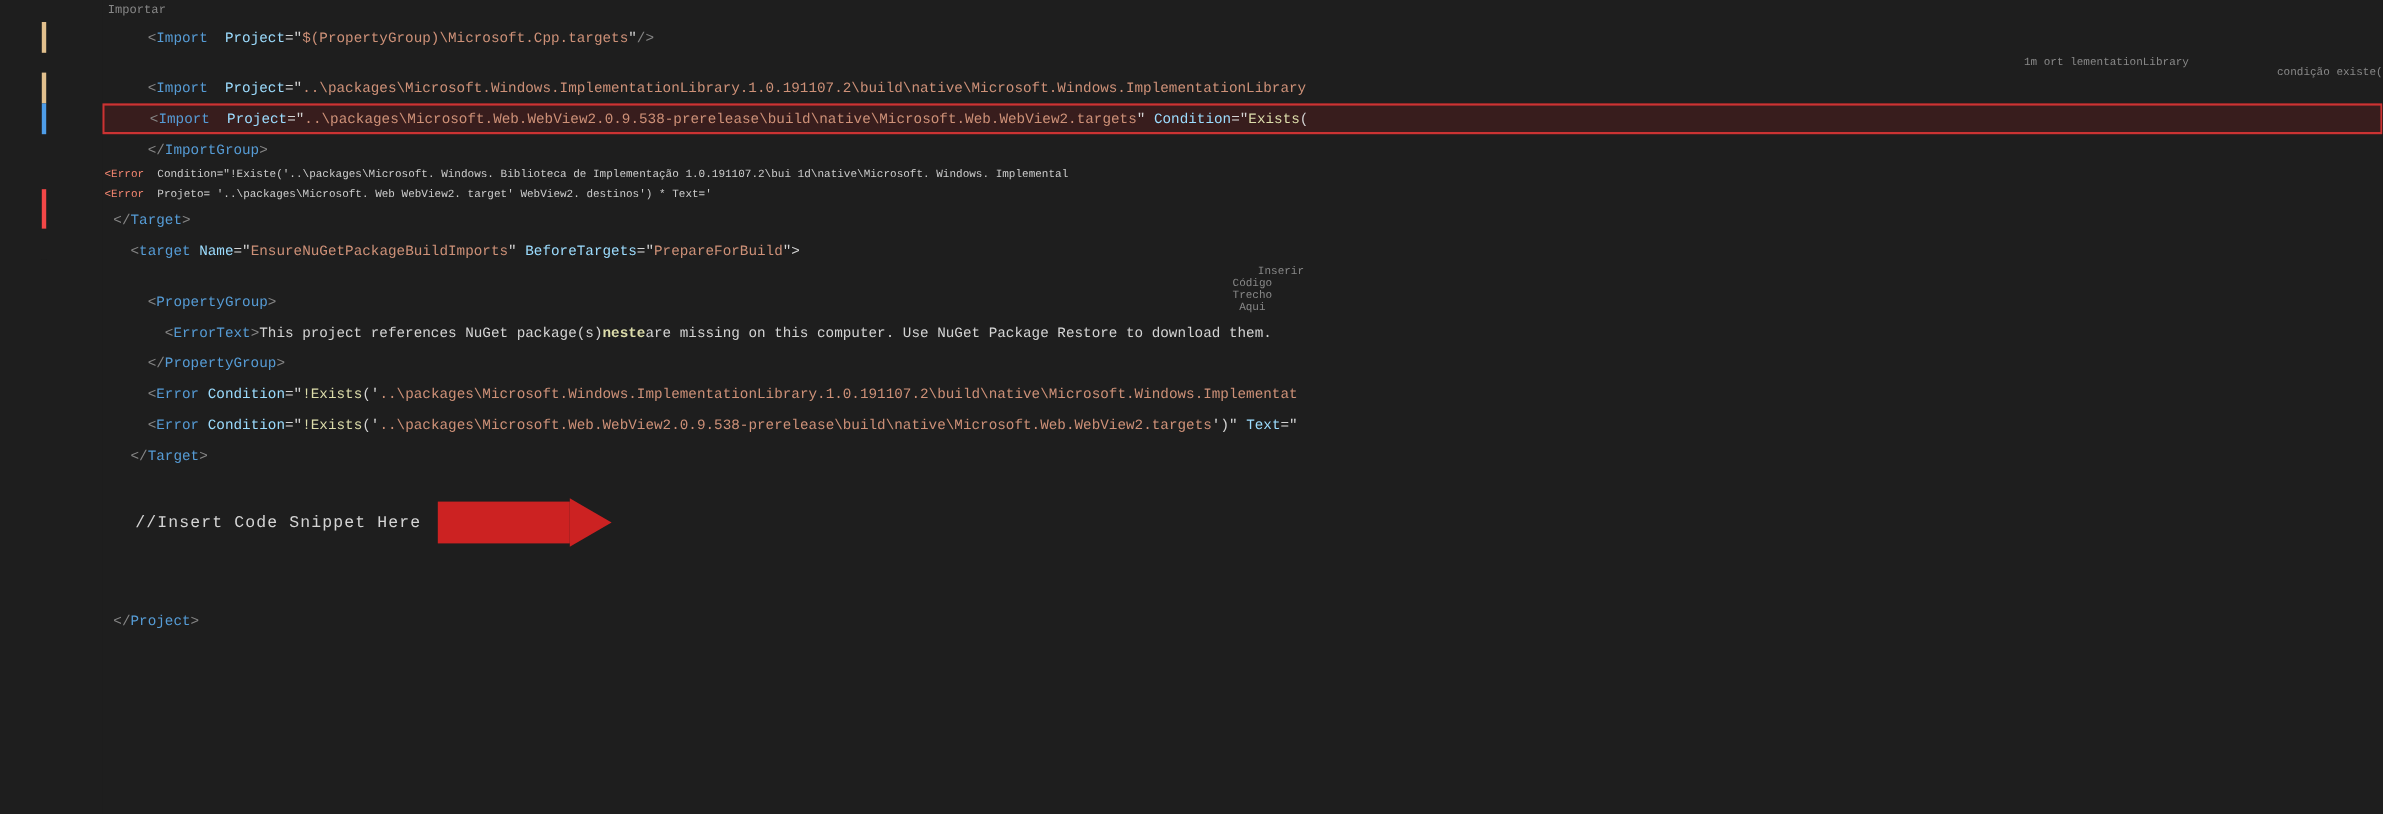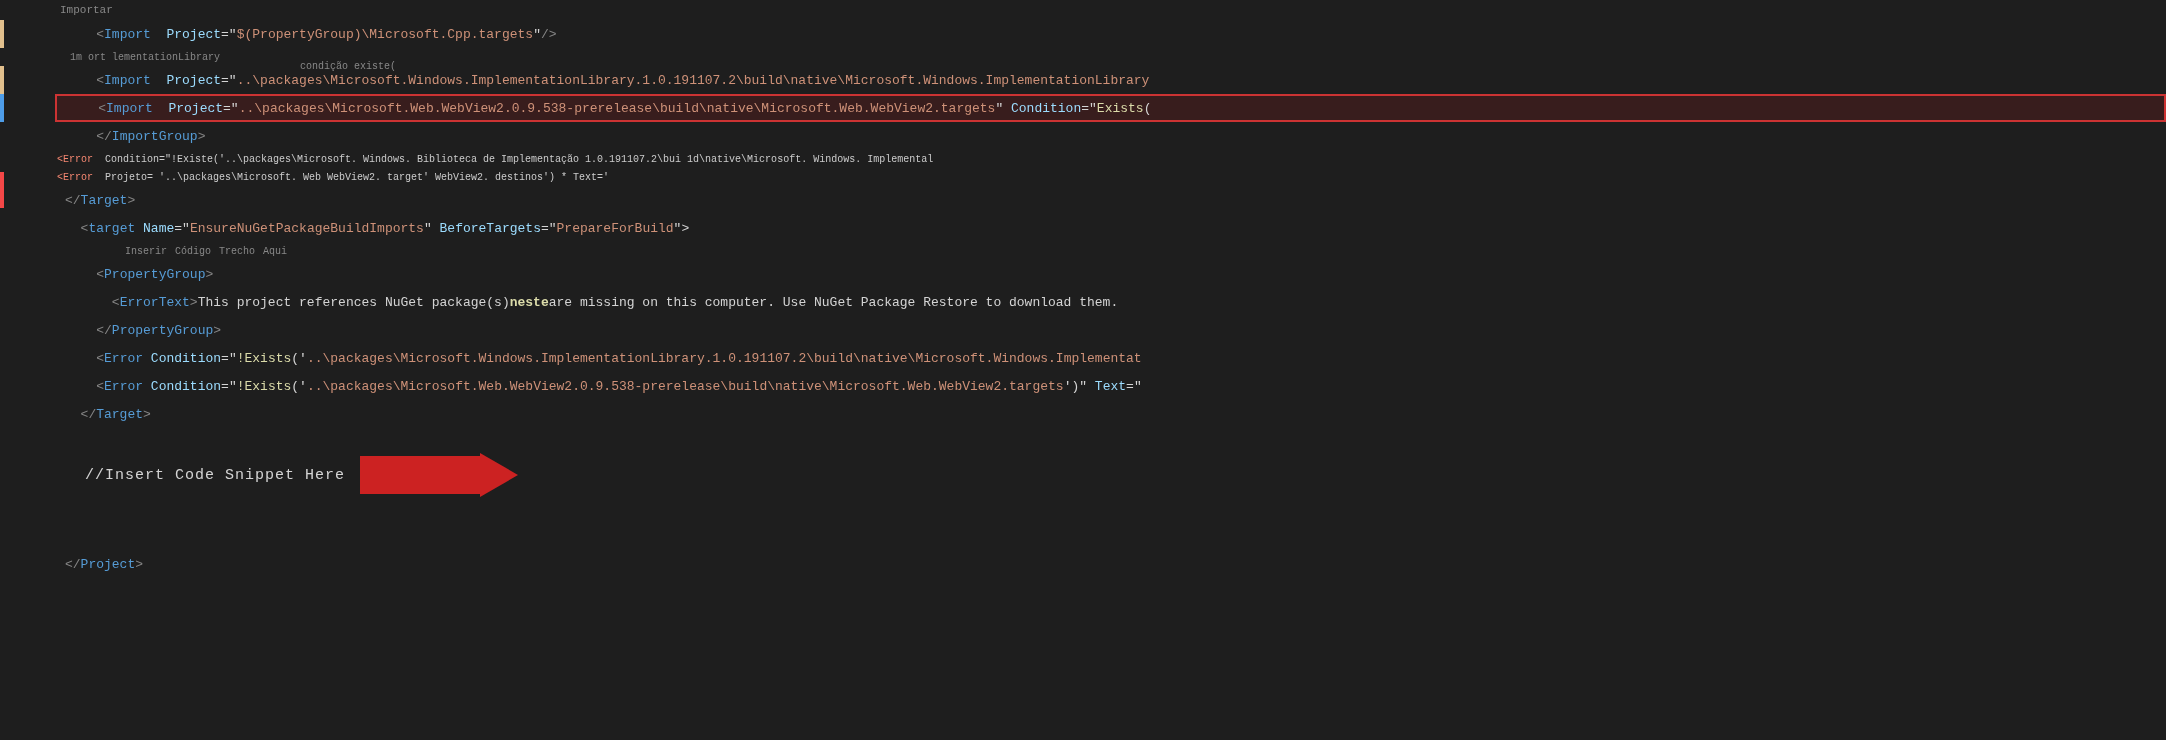--- a/index.html
+++ b/index.html
@@ -10,20 +10,21 @@
       color: #d4d4d4;
       width: 2166px;
       height: 740px;
       overflow: hidden;
     }
     .editor {
       display: flex;
       width: 100%;
       height: 100%;
       background: #1e1e1e;
+      padding-left: 38px;
     }
     .gutter {
       width: 55px;
       background: #1e1e1e;
       flex-shrink: 0;
       padding-top: 0;
       display: flex;
       flex-direction: column;
     }
     .gutter-item {
@@ -178,21 +179,21 @@
         <span class="c-gray">&lt;</span>
           <span class="c-blue">Import</span>
         <span class="c-white">&nbsp;&nbsp;</span>
         <span class="c-lt-blue">Project</span>
         <span class="c-white">="</span>
         <span class="c-string">$(PropertyGroup)\Microsoft.Cpp.targets</span>
         <span class="c-white">"</span>
         <span class="c-gray"> /&gt;</span>
       </div>
 
-      <div class="line" style="height:18px;">
+      <div class="line" style="height:18px;justify-content:flex-end;">
         <span class="small-gray" style="font-size:10px; padding-left:5px;">1m ort lementationLibrary</span>
         <span class="small-gray" style="font-size:10px; margin-left:80px;margin-top:19px;">condição existe(</span>
       </div>
 
       <div class="line">
         <span class="c-white">&nbsp;&nbsp;&nbsp;&nbsp;</span>
         <span class="c-gray">&lt;</span>
         <span class="c-blue">Import</span>
         <span class="c-white">&nbsp;&nbsp;</span>
         <span class="c-lt-blue">Project</span>
@@ -246,21 +247,21 @@
         <span class="c-lt-blue">Name</span>
         <span class="c-white">="</span>
         <span class="c-string">EnsureNuGetPackageBuildImports</span>
         <span class="c-white">"&nbsp;</span>
         <span class="c-lt-blue">BeforeTargets</span>
         <span class="c-white">="</span>
         <span class="c-string">PrepareForBuild</span>
         <span class="c-white">"&gt;</span>
       </div>
 
-      <div class="line" style="height:18px;">
+      <div class="line" style="height:18px;flex-direction:column;">
         <span class="small-gray" style="font-size:10px; padding-left:60px;">Inserir</span>
         <span class="small-gray" style="font-size:10px; margin-left:8px;">Código</span>
         <span class="small-gray" style="font-size:10px; margin-left:8px;">Trecho</span>
         <span class="small-gray" style="font-size:10px; margin-left:8px;text-align:center;">Aqui</span>
       </div>
 
       <div class="line">
         <span class="c-white">&nbsp;&nbsp;&nbsp;&nbsp;</span>
         <span class="c-gray">&lt;</span>
         <span class="c-blue">PropertyGroup</span>

